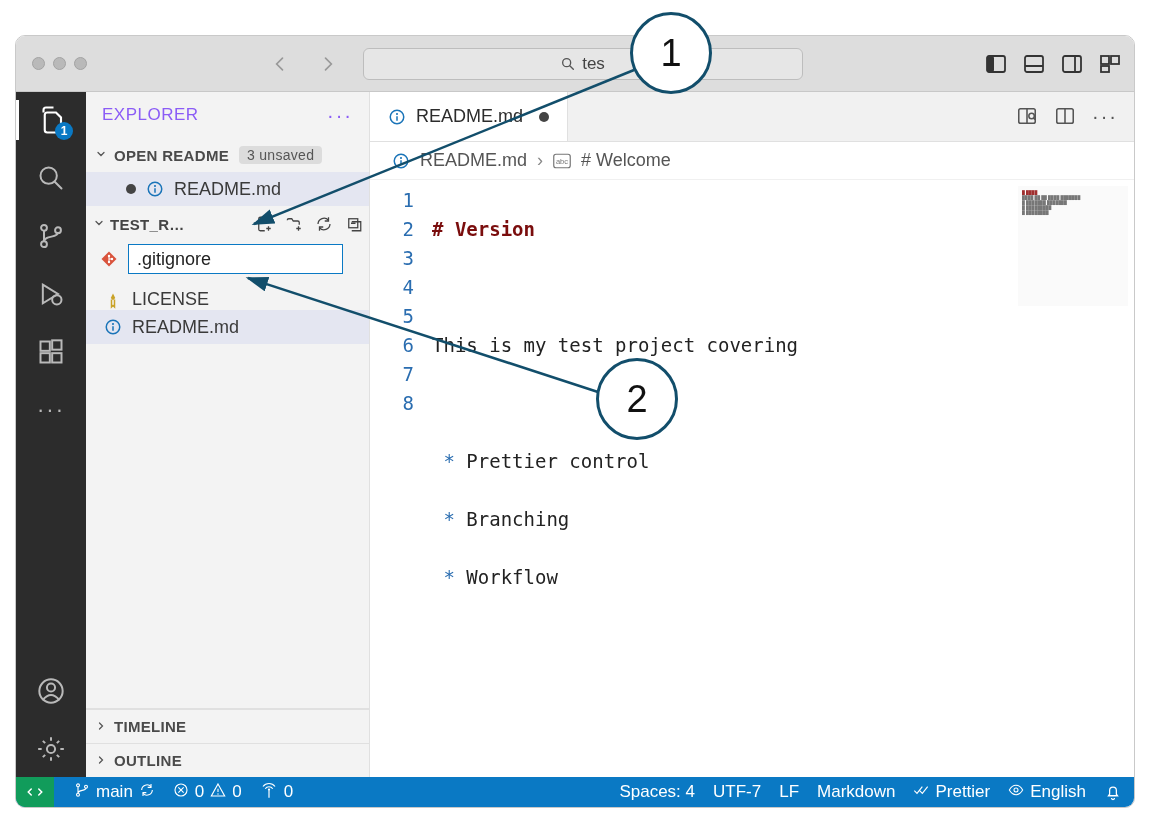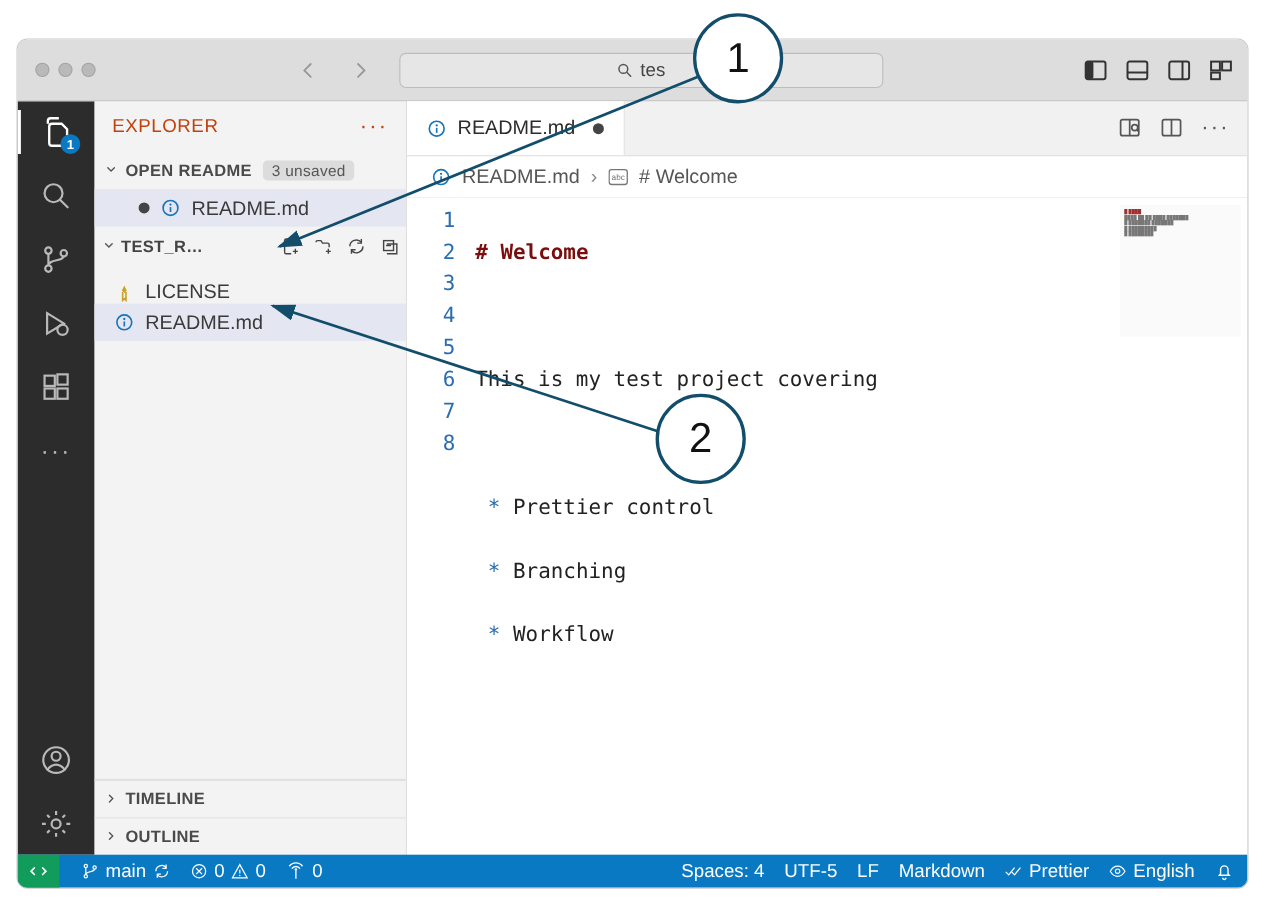--- a/index.html
+++ b/index.html
@@ -82,21 +82,21 @@
     background: #f3f3f3;
     border-right: 1px solid #e0e0e0;
     display: flex;
     flex-direction: column;
     font-size: 17px;
   }
   .side-head {
     height: 46px;
     display:flex;align-items:center;justify-content:space-between;
     padding: 0 16px;
-    color:#c2410c; letter-spacing:.5px;
+    color:#8b5cf6; letter-spacing:.5px;
   }
   .side-section { }
   .sect-head {
     height: 34px; display:flex; align-items:center; gap:6px;
     padding: 0 8px; font-weight:700; color:#4a4a4a;
     font-size: 15px;
     letter-spacing:.3px;
   }
   .chev { width:14px;height:14px; display:inline-flex;align-items:center;justify-content:center; transform:translateY(-1px); }
   .badge-pill {
@@ -197,21 +197,21 @@
     height: 30px;
     background:#0a79c4;
     color:#fff;
     display:flex;align-items:center;
     font-size:17px;
     gap:20px;
     padding:0 12px;
   }
   .sb-left, .sb-right { display:flex;align-items:center; gap:18px; }
   .sb-right { margin-left:auto; }
-  .sb-item { display:flex;align-items:center; gap:6px; cursor:pointer; }
+  .sb-item { display:flex;gap:6px; cursor:pointer; }
   .remote-chip {
     background:#119c5b;
     align-self:stretch;
     display:flex;align-items:center;
     padding:0 10px; margin:-0 0 -0 -12px;
   }
   
   .callout {
     position:absolute; z-index:50;
     width:82px;height:82px;border-radius:50%;
@@ -390,20 +390,30 @@
                 <svg width="18" height="18" viewBox="0 0 24 24">
                   <rect x="5" y="5" width="12" height="12" stroke="#444" stroke-width="1.7" fill="none"></rect>
                   <path d="M9 9h12v12H9" stroke="#444" stroke-width="1.7" fill="none"></path>
                   <path d="M8 11h6" stroke="#444" stroke-width="1.7"></path>
                 </svg>
               </span>
           </div>
         </div>
 
         <div class="filelist">
+          <div class="file-row" style="padding-left:14px;">
+            <svg width="18" height="18" viewBox="0 0 24 24" style="flex-shrink:0;">
+                <path d="M12 2l10 10-10 10L2 12 12 2z" fill="#d9533c"></path>
+                <circle cx="12" cy="8" r="1.6" fill="#fff"></circle>
+                <circle cx="12" cy="16" r="1.6" fill="#fff"></circle>
+                <circle cx="16" cy="12" r="1.6" fill="#fff"></circle>
+                <path d="M12 8v8M12 12h4" stroke="#fff" stroke-width="1.4"></path>
+              </svg>
+            <input class="new-file-input" style="margin-left: 0px;" value=".gitignore">
+          </div>
           <div class="file-row" style="padding-left:18px;align-items:flex-end;">
             <svg width="18" height="18" viewBox="0 0 24 24">
                 <path d="M12 2l3 6-3 3-3-3 3-6z" fill="#c9a227"></path>
                 <path d="M10 10v10l2-2 2 2V10" stroke="#c9a227" stroke-width="2" fill="none"></path>
               </svg>
             <span>LICENSE</span>
           </div>
           <div class="file-row active" style="padding-left:18px;">
             <svg class="info-ico" viewBox="0 0 24 24">
                 <circle cx="12" cy="12" r="9" stroke="#1a74b8" stroke-width="2" fill="none"></circle>
@@ -485,21 +495,21 @@
           <div>1</div>
           <div>2</div>
           <div>3</div>
           <div>4</div>
           <div>5</div>
           <div>6</div>
           <div>7</div>
           <div>8</div>
         </div>
         <div class="code">
-<div><span class="md-hash">#</span> <span class="md-h1">Welcome</span></div>
+<div><span class="md-hash">#</span> <span class="md-h1">Version</span></div>
 <div>&nbsp;</div>
 <div>This is my test project covering</div>
 <div>&nbsp;</div>
 <div> <span class="md-star">*</span> <span>Prettier control</span></div>
 <div> <span class="md-star">*</span> <span>Branching</span></div>
 <div> <span class="md-star">*</span> <span>Workflow</span></div>
 <div class="cursor-line" style="top:209px;"></div>
         </div>
         <div class="minimap">
           <div style="color:#a03030;font-weight:700;">█ ████</div>
@@ -552,21 +562,21 @@
             <path d="M12 11v10" stroke="#fff" stroke-width="1.6"></path>
           </svg>
         <span>0</span>
       </div>
     </div>
     <div class="sb-right">
       <div class="sb-item">
           <span>Spaces: 4</span>
         </div>
       <div class="sb-item">
-          <span>UTF-5</span>
+          <span>UTF-7</span>
         </div>
       <div class="sb-item">
           <span>LF</span>
         </div>
       <div class="sb-item">
           <span>Markdown</span>
         </div>
       <div class="sb-item">
         <svg width="16" height="16" viewBox="0 0 24 24">
             <path d="M2 13l4 4L14 7M10 13l4 4L22 7" stroke="#fff" stroke-width="1.7" fill="none"></path>

